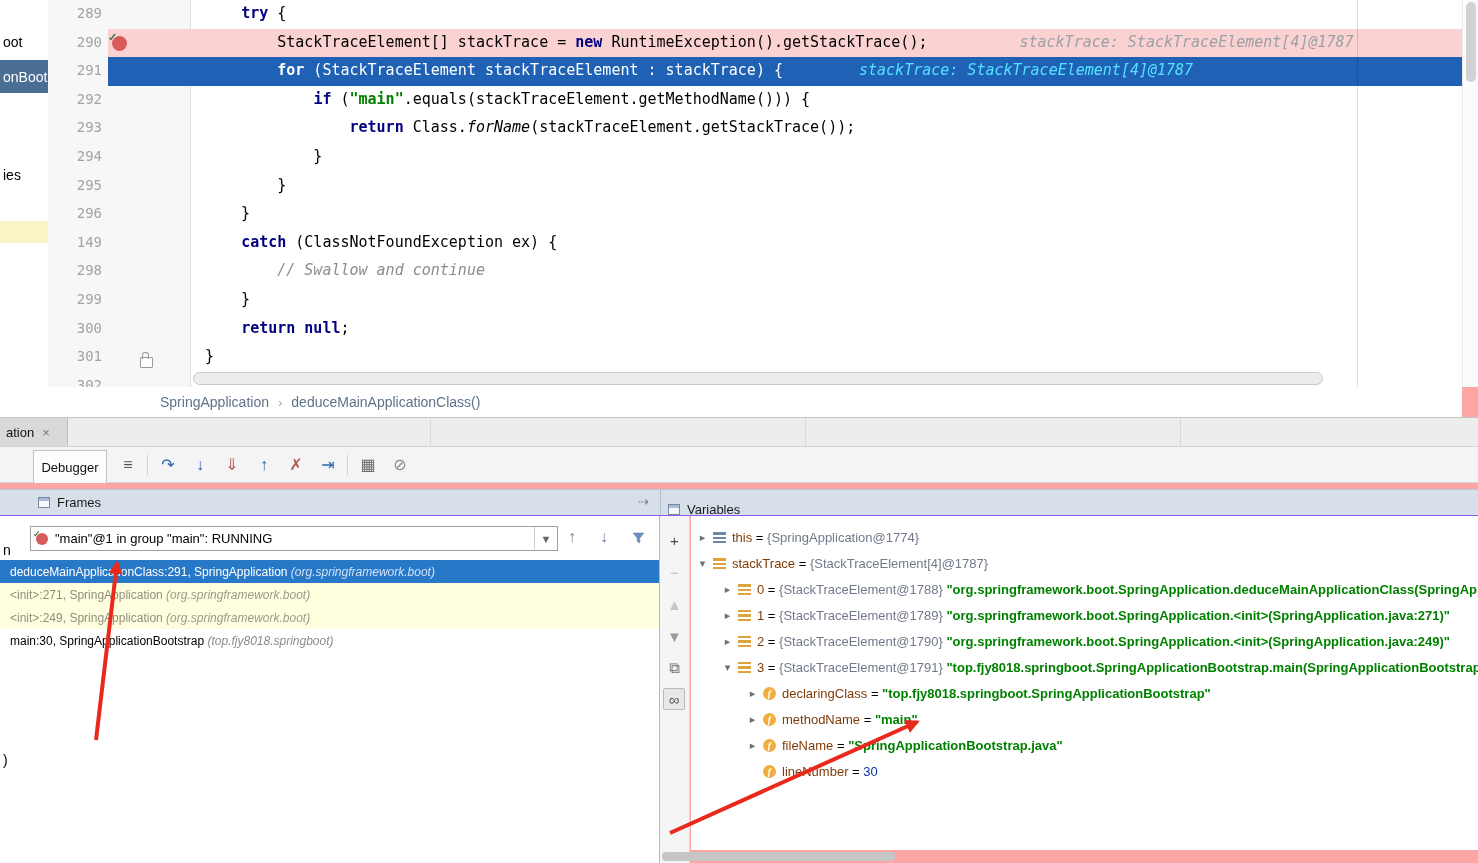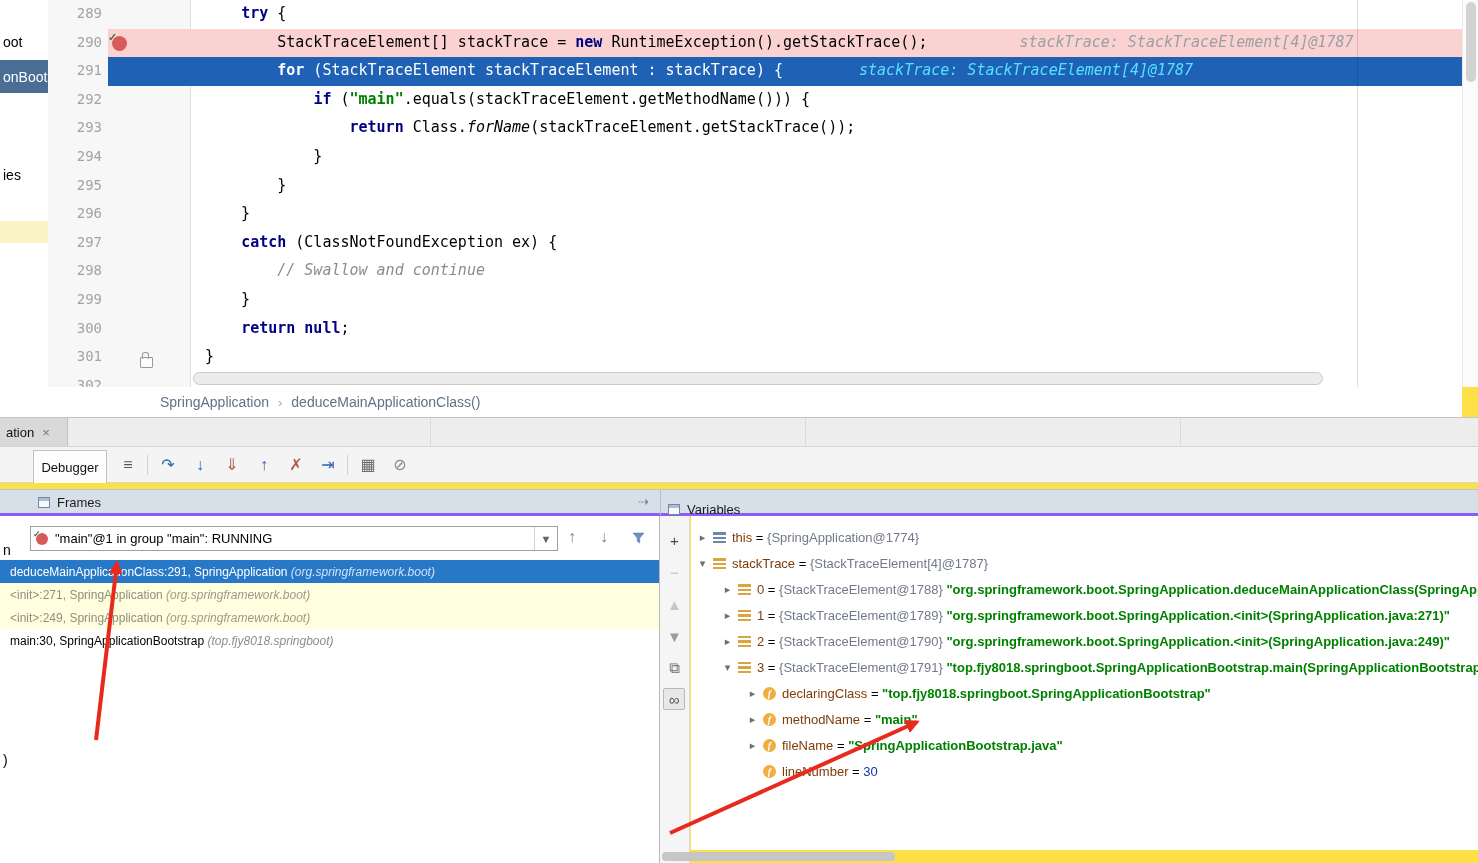--- a/index.html
+++ b/index.html
@@ -1,16 +1,16 @@
 <!DOCTYPE html>
 <html><head>
 <meta charset="utf-8">
 <style>
   html,body{margin:0;padding:0;background:#fff;}
-  #app{position:relative;width:1478px;height:863px;background:#fde047;overflow:hidden;
+  #app{position:relative;width:1478px;height:863px;background:#fca5a5;overflow:hidden;
        font-family:"Liberation Sans",sans-serif;-webkit-font-smoothing:antialiased;}
 
   
   .left-strip{position:absolute;left:0;top:0;width:48px;height:417px;background:#fff;border-right:1px solid #e4e4e4;}
   .frag{position:absolute;left:3px;font-size:14px;color:#000;white-space:nowrap;}
   .frag.selected{left:0;top:60px;width:48px;height:33px;background:#4a6d94;color:#fff;display:flex;align-items:center;padding-left:3px;box-sizing:border-box;}
   .frag.yellow{left:0;width:48px;height:22px;background:#faf3c5;}
 
   
   #editor{position:absolute;left:48px;top:0;width:1414px;height:387px;background:#fff;overflow:hidden;}
@@ -46,21 +46,21 @@
   #tabstrip{position:absolute;left:0;top:417px;width:1478px;height:30px;background:#ededed;border-top:1px solid #c4c4c4;border-bottom:1px solid #d4d4d4;box-sizing:border-box;}
   .dbg-tab{position:absolute;left:0;top:0;height:28px;width:68px;background:#d9d9d9;border-right:1px solid #c3c3c3;display:flex;align-items:center;padding-left:6px;gap:8px;font-size:13px;color:#111;box-sizing:border-box;}
   .dbg-tab .close{color:#777;font-size:13px;}
   .ts-sep{position:absolute;top:0;width:1px;height:28px;background:#dadada;}
 
   #dbg-toolbar{position:absolute;left:0;top:447px;width:1478px;height:36px;background:#f4f4f4;border-bottom:1px solid #d6d6d6;box-sizing:border-box;}
   .debugger-tab{position:absolute;left:33px;top:3px;width:74px;height:33px;background:#fdfdfd;border:1px solid #c2c2c2;border-bottom:none;display:flex;align-items:center;justify-content:center;font-size:13px;color:#111;box-sizing:border-box;}
   .tb-ico{position:absolute;top:4px;width:32px;height:27px;display:flex;align-items:center;justify-content:center;font-size:16px;cursor:default;}
   .tb-sep{position:absolute;top:8px;width:1px;height:20px;background:#d2d2d2;}
 
-  #panel-headers{position:absolute;left:0;top:489px;width:1478px;height:27px;background:#d7e0e9;border-top:1px solid #bac6d3;border-bottom:3px solid #8b5cf6;box-sizing:border-box;}
+  #panel-headers{position:absolute;left:0;top:489px;width:1478px;height:27px;background:#d7e0e9;border-top:1px solid #bac6d3;border-bottom:1px solid #8b5cf6;box-sizing:border-box;}
   .hdr-left{position:absolute;left:38px;top:0;height:25px;display:flex;align-items:center;gap:7px;font-size:13px;color:#1a1a1a;}
   .hdr-right{position:absolute;left:668px;top:0;height:38px;display:flex;align-items:center;gap:7px;font-size:13px;color:#1a1a1a;}
   .hdr-ico{width:12px;height:11px;border:1px solid #7588a1;background:linear-gradient(#a9bdd6 0 3px,#f7fafc 3px);box-sizing:border-box;}
   .hdr-pin{position:absolute;left:638px;top:4px;font-size:13px;color:#77828f;}
   .hdr-divider{position:absolute;left:660px;top:0;width:1px;height:25px;background:#b3c0cd;}
 
   
   #frames-panel{position:absolute;left:0;top:516px;width:660px;height:347px;background:#fff;border-right:1px solid #b9b9b9;box-sizing:border-box;}
   #thread-combo{position:absolute;left:30px;top:10px;width:528px;height:25px;border:1px solid #a0a0a0;background:#fff;display:flex;align-items:center;padding-left:5px;gap:7px;font-size:13px;color:#000;box-sizing:border-box;}
   .thread-ico{width:12px;height:12px;border-radius:50%;background:#d85b5b;position:relative;flex:none;}
@@ -138,21 +138,21 @@
         </div>
         <div class="eline" style="top: 171.6px;">
           <span class="lnum">295</span>
           <span class="code"><span class="seg-plain">        }</span></span>
         </div>
         <div class="eline" style="top: 200.2px;">
           <span class="lnum">296</span>
           <span class="code"><span class="seg-plain">    }</span></span>
         </div>
         <div class="eline" style="top: 228.8px;">
-          <span class="lnum">297</span>
+          <span class="lnum">149</span>
           <span class="code"><span class="seg-plain">    </span><span class="seg-kw">catch</span><span class="seg-plain"> (ClassNotFoundException ex) {</span></span>
         </div>
         <div class="eline" style="top: 257.4px;">
           <span class="lnum">298</span>
           <span class="code"><span class="seg-plain">        </span><span class="seg-cmt">// Swallow and continue</span></span>
         </div>
         <div class="eline" style="top: 286px;">
           <span class="lnum">299</span>
           <span class="code"><span class="seg-plain">    }</span></span>
         </div>

